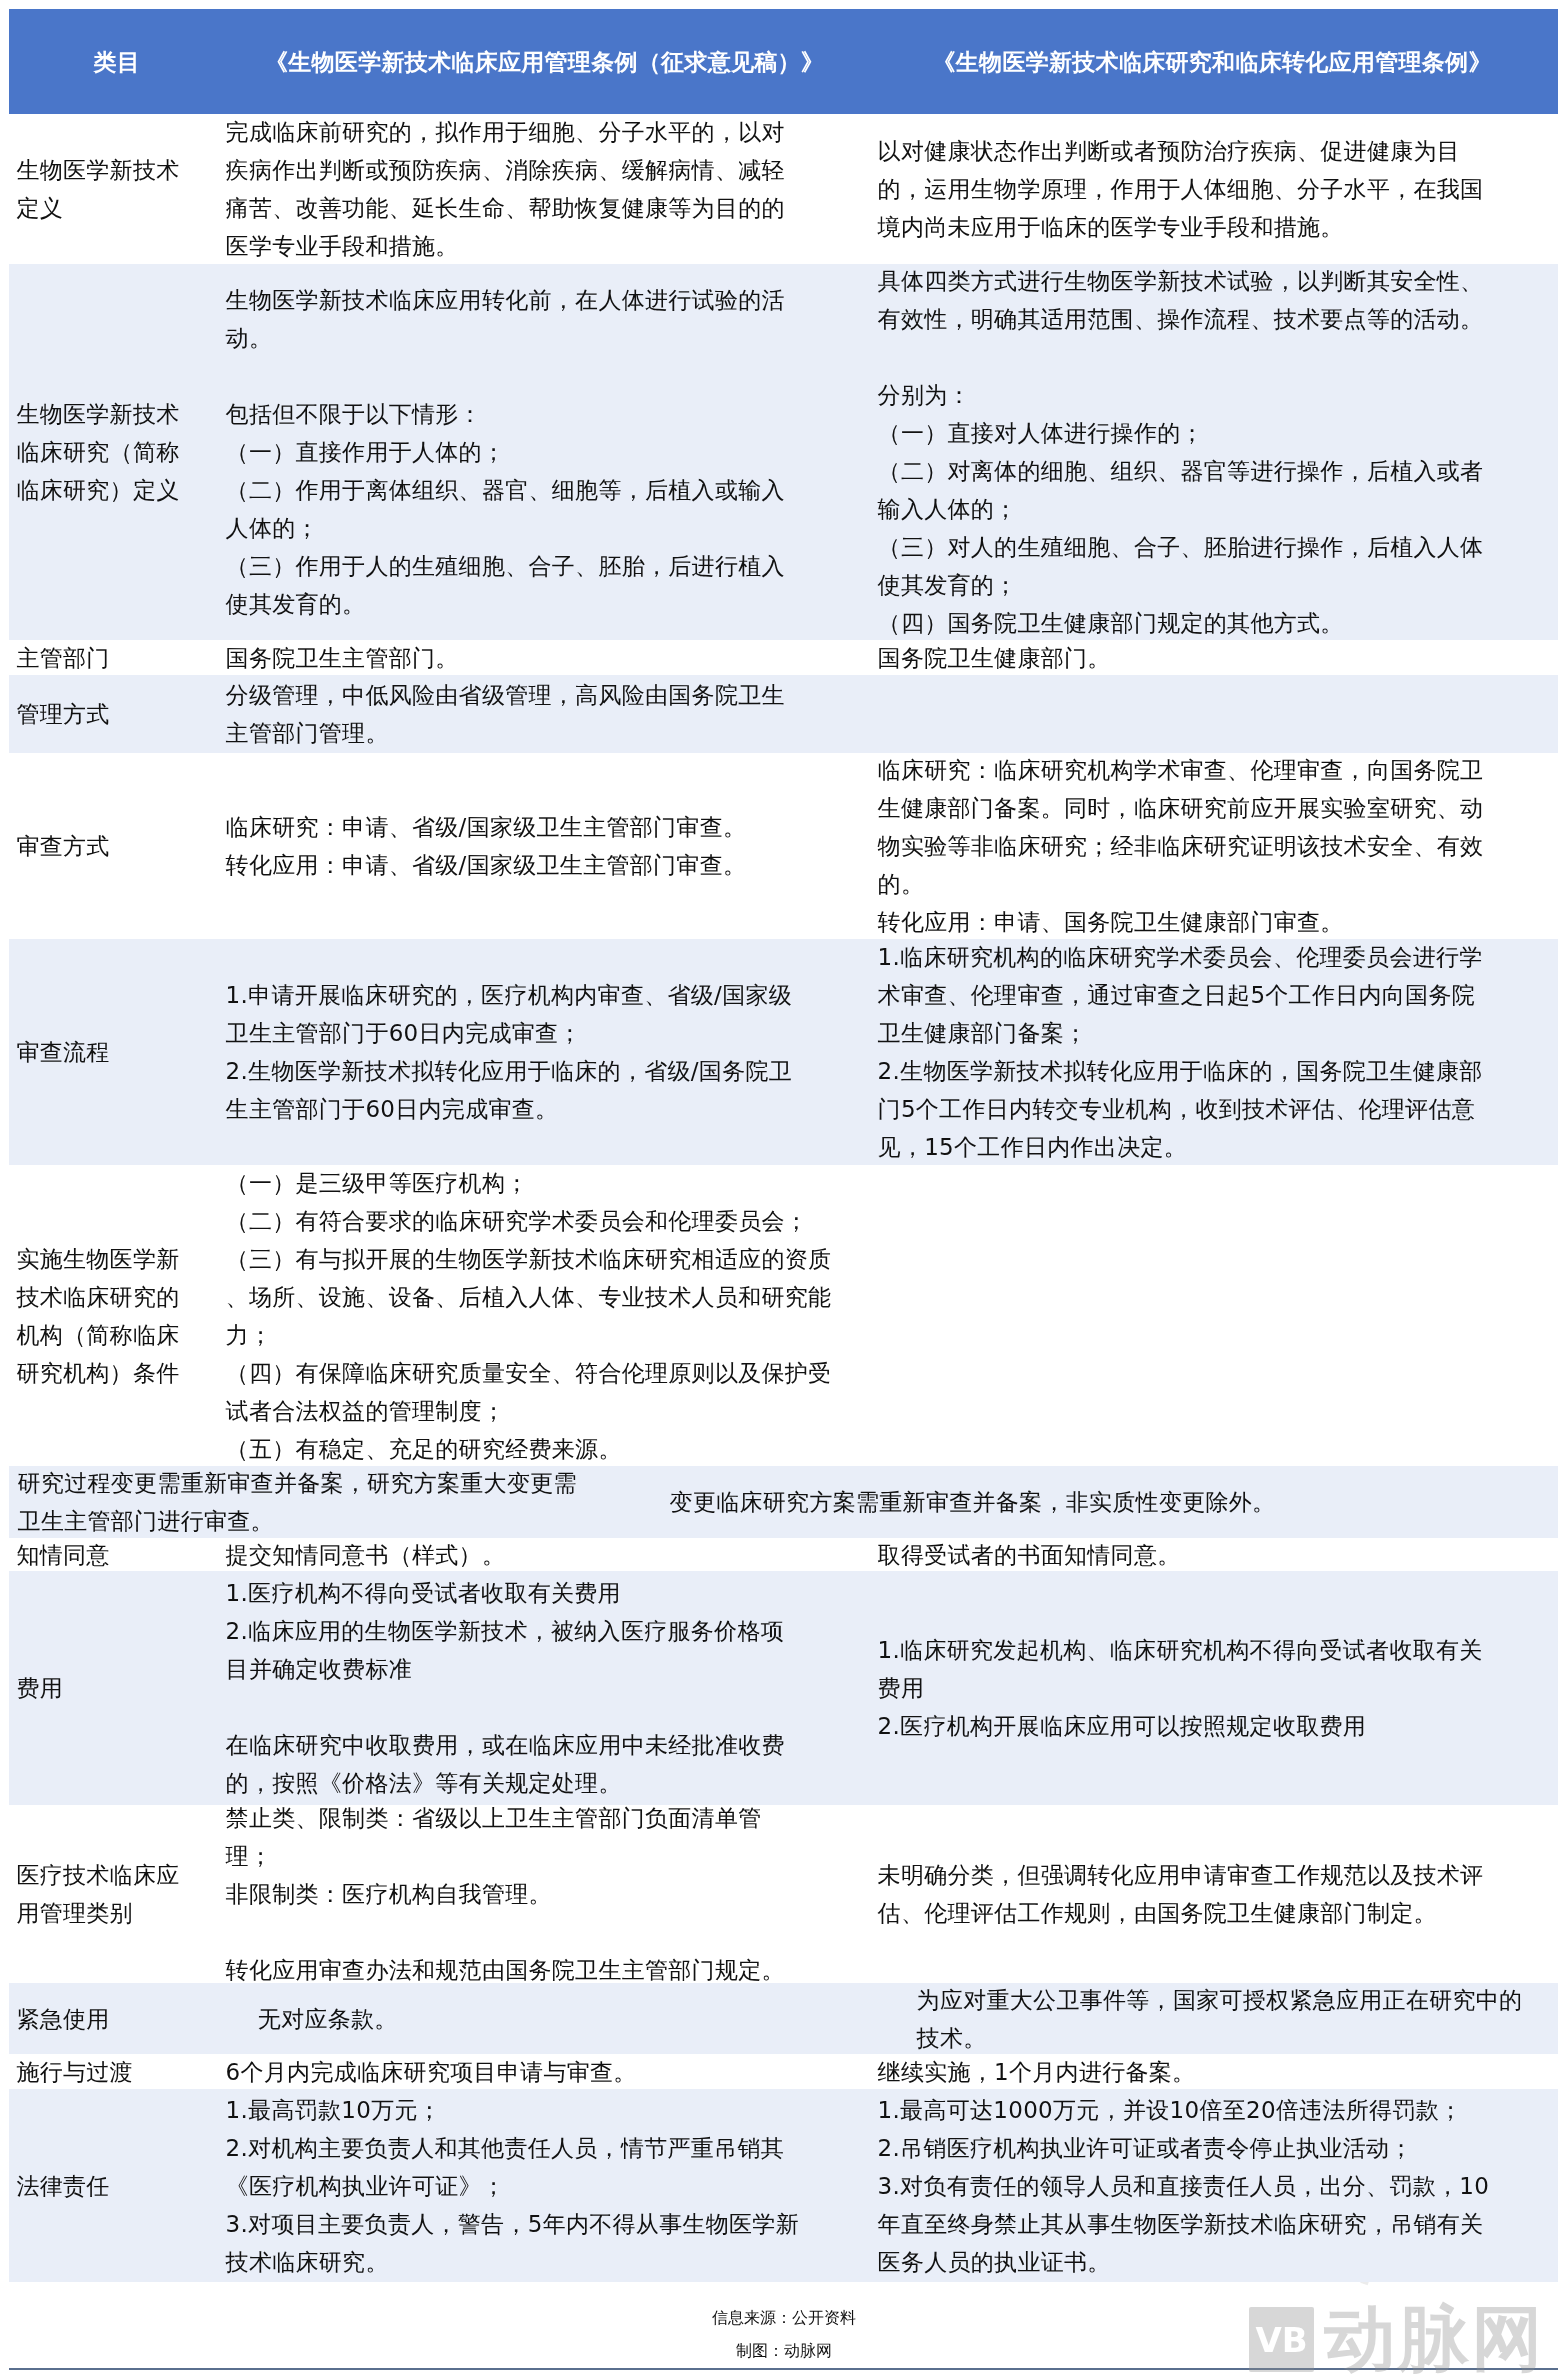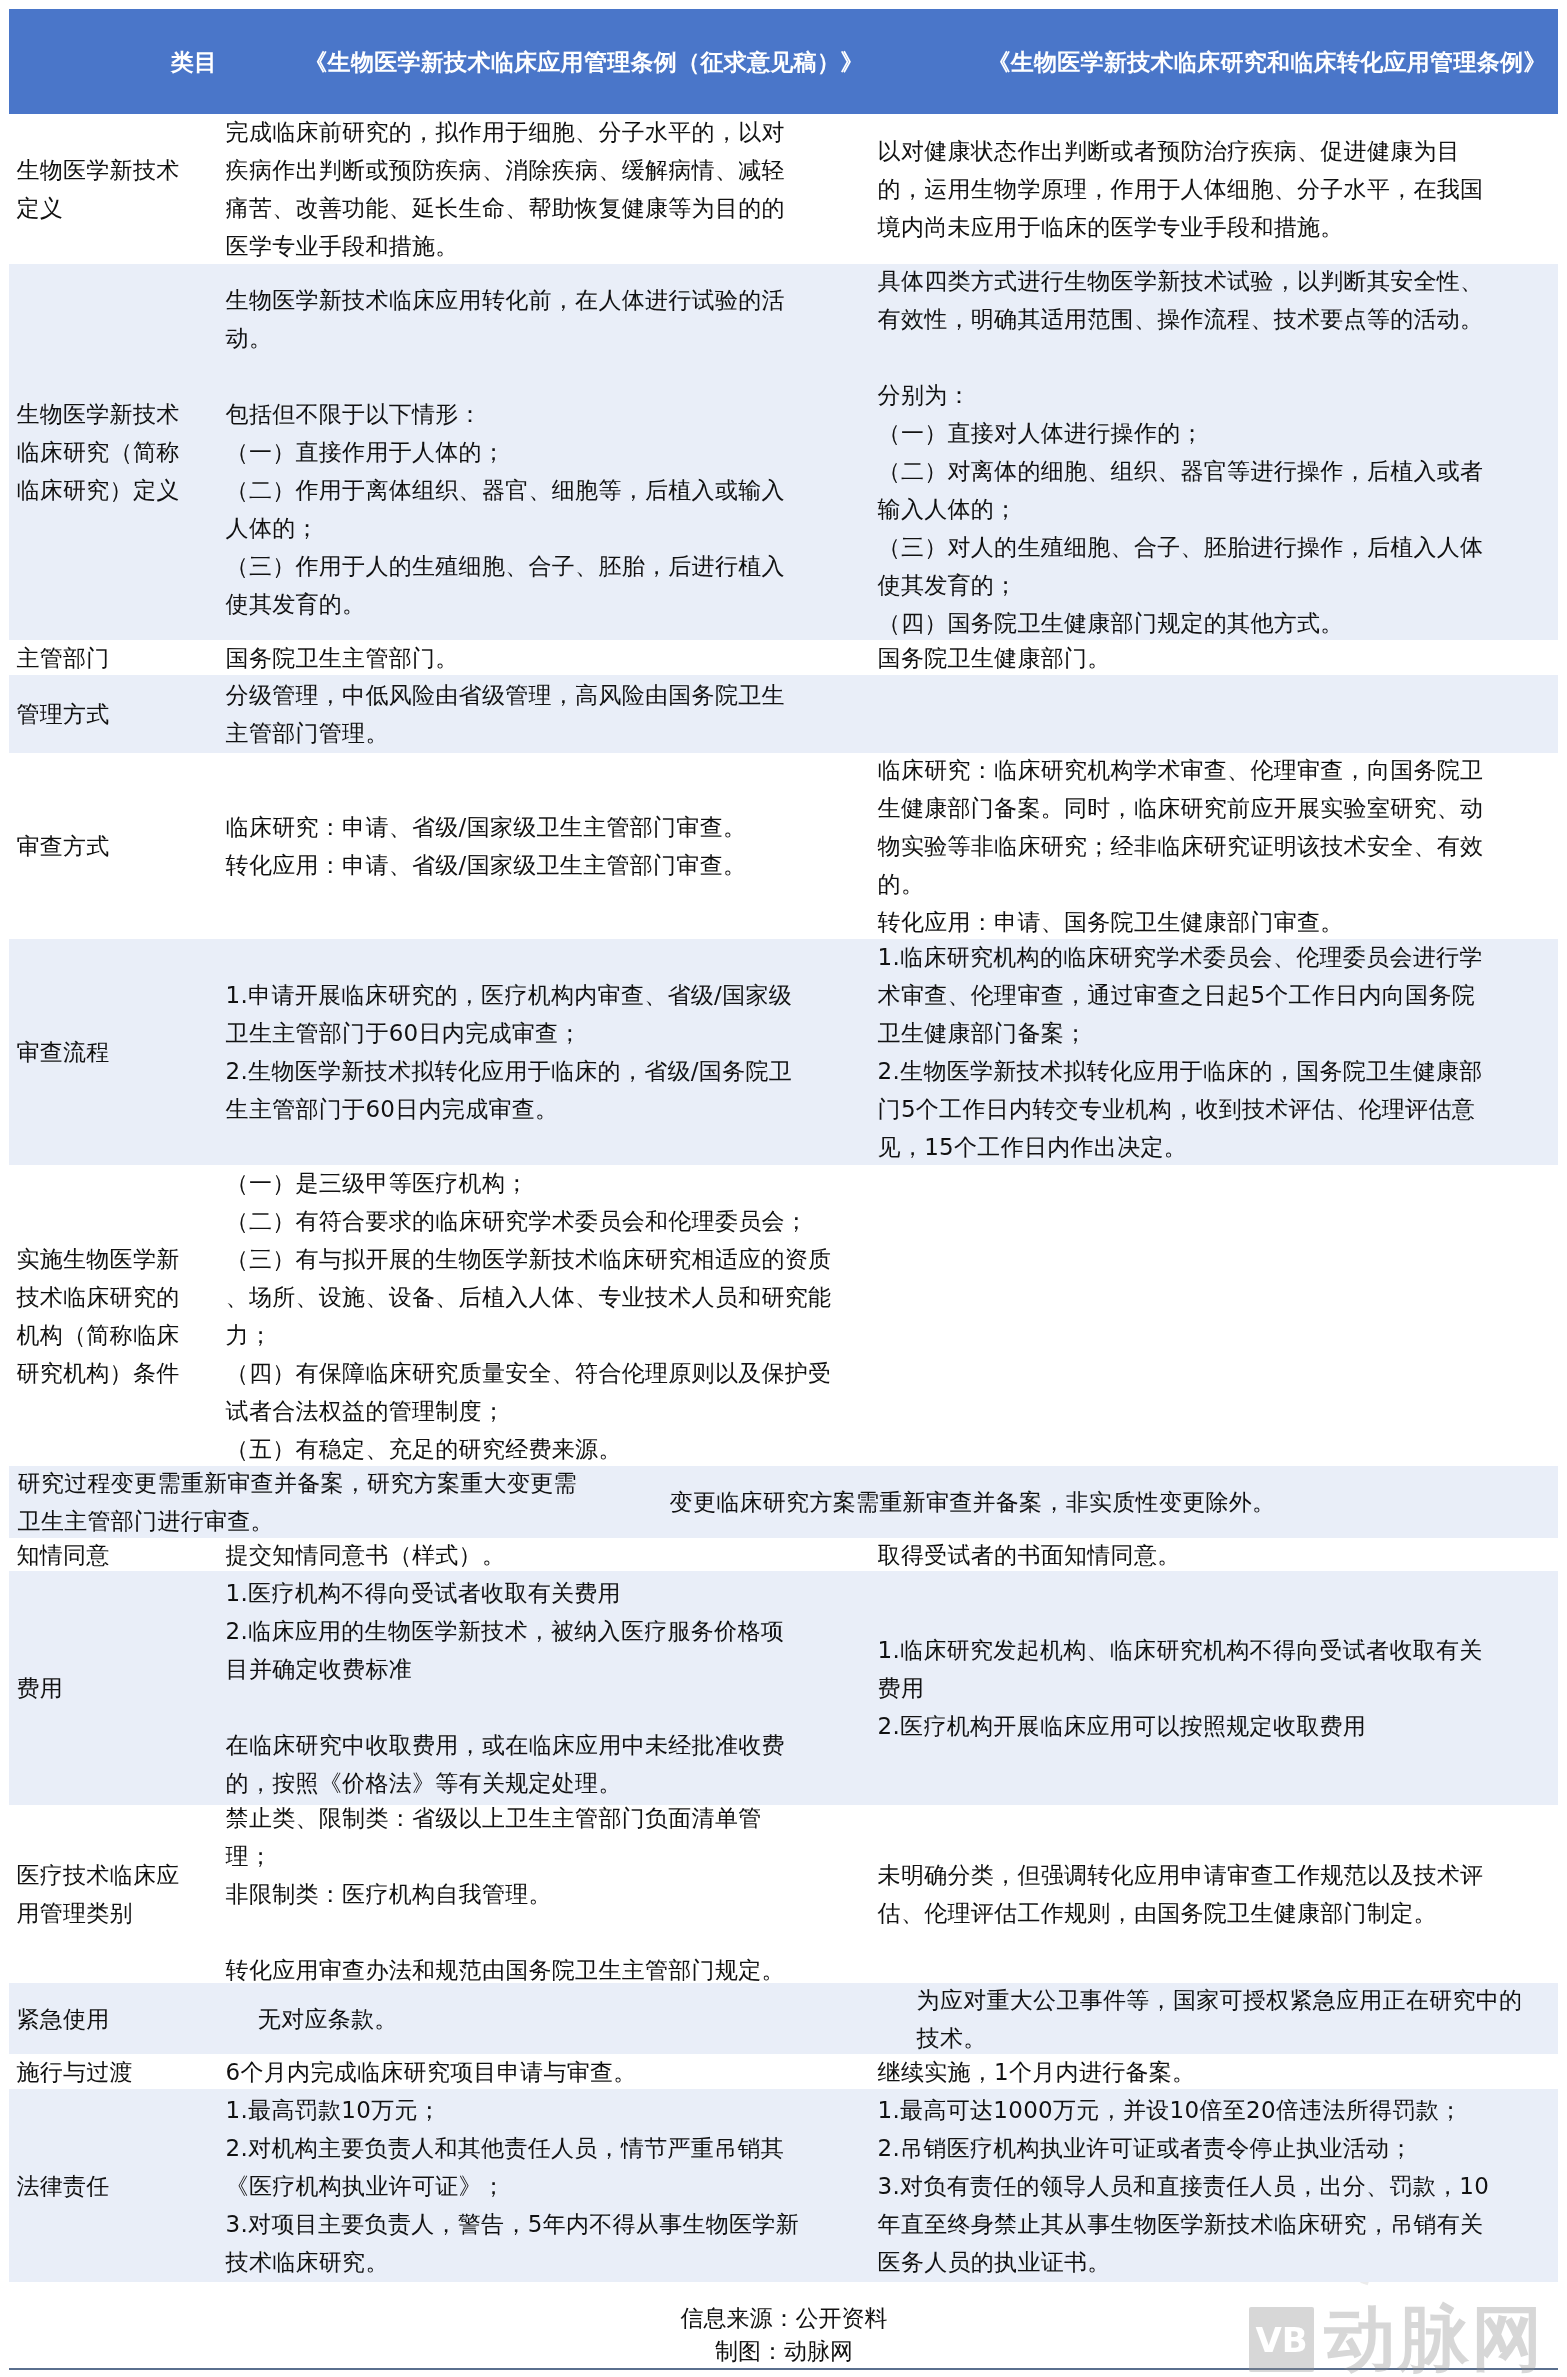--- a/index.html
+++ b/index.html
@@ -8,23 +8,23 @@
   .table { position:absolute; left:9.4px; top:9.4px; width:1549px; }
   .row { display:flex; width:100%; box-sizing:border-box; }
   .row.shade { background:#e9eef8; }
   .row.plain { background:#ffffff; }
   .header { background:#4a76c9; height:105px; align-items:center; color:#fff; font-weight:bold; font-size:23.5px; }
   .header .c1 { text-align:center; }
   .header .c2, .header .c3 { text-align:center; }
   .c1 { width:208px; padding-left:7px; box-sizing:border-box; display:flex; align-items:center; }
   .c2 { width:652px; padding-left:8.2px; padding-right:5.9px; box-sizing:border-box; display:flex; align-items:center; }
   .c3 { width:689px; padding-left:8.2px; padding-right:11.8px; box-sizing:border-box; display:flex; align-items:center; }
-  .header .c1, .header .c2, .header .c3 { justify-content:flex-end; }
+  .header .c1, .header .c2, .header .c3 { justify-content:center; }
   .cell-text { font-size:23px; line-height:38px; white-space:pre-wrap; letter-spacing:0.3px; }
-  .footer { position:absolute; left:9.4px; width:1549px; text-align:center; font-size:23px; line-height:38px; color:#111; }
+  .footer { position:absolute; left:9.4px; width:1549px; text-align:center; font-size:16px; line-height:38px; color:#111; }
   .footer-line { position:absolute; left:9.4px; width:1549px; top:2368px; height:1.8px; background:#5a6f8e; }
   .watermark { position:absolute; color:rgba(150,150,150,0.18); font-size:88px; font-weight:bold;
                transform:rotate(-65deg); pointer-events:none; white-space:nowrap; letter-spacing:5.9px; }
   .logo { position:absolute; left:1249px; top:2292px; display:flex; align-items:center; gap:10.6px; color:rgba(140,140,140,0.35); }
   .logo-badge { width:65px; height:65px; border-radius:2px; background:rgba(140,140,140,0.35); color:#fff;
                 font-weight:bold; font-size:34px; display:flex; align-items:center; justify-content:center; }
   .logo-text { font-size:71px; font-weight:bold; letter-spacing:2.4px; }
 </style>
 </head>
 <body>

